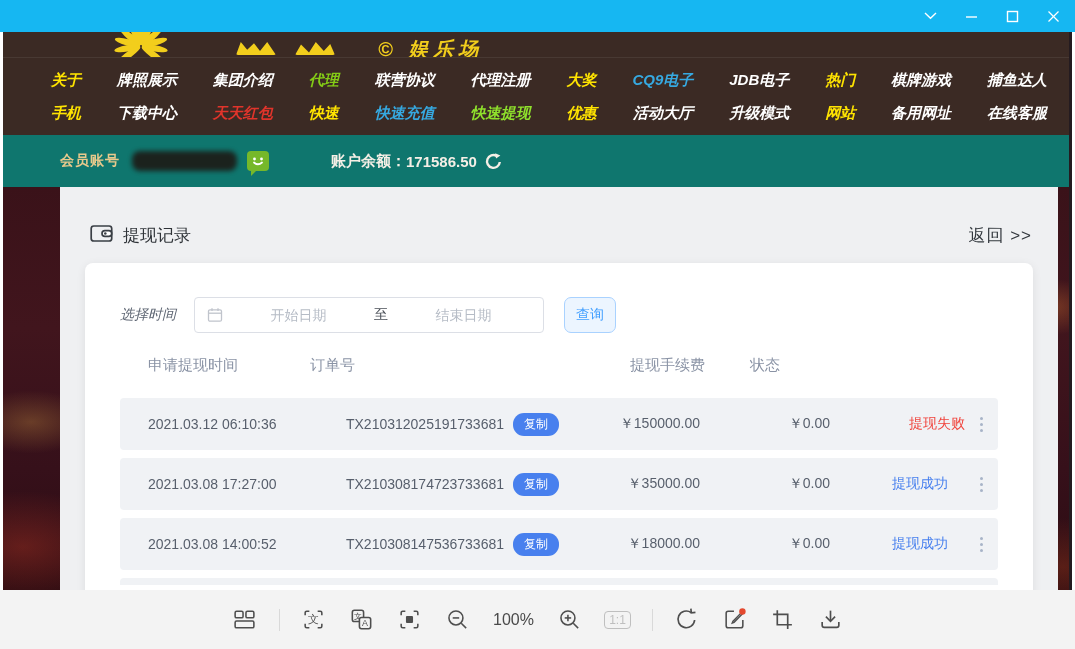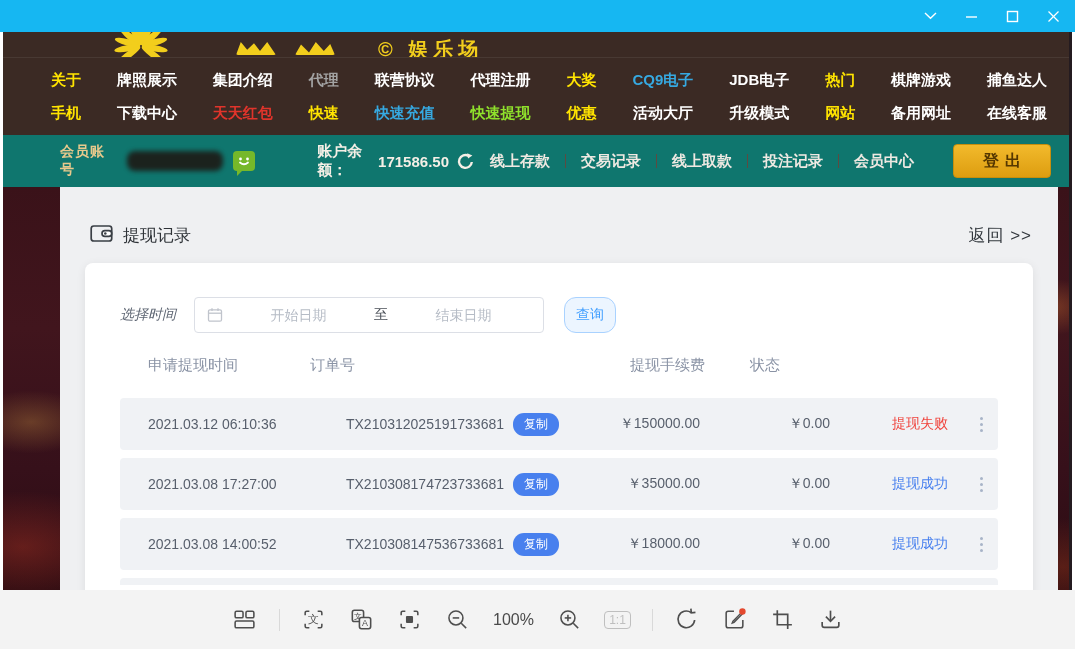--- a/index.html
+++ b/index.html
@@ -10,21 +10,21 @@
   .titlebar { position:absolute; top:0; left:0; right:0; height:32px; background:#16B7F2; }
   .win-controls { position:absolute; right:10px; top:0; height:32px; display:flex; align-items:center; gap:17px; }
   .win-btn { width:24px; height:24px; display:flex; align-items:center; justify-content:center; cursor:pointer; }
 
   
   .viewer-body { position:absolute; top:32px; left:0; width:1075px; height:558px; background:#fff; }
   .webpage { position:absolute; left:3px; top:0; width:1066px; height:558px; overflow:hidden; background:#3B2A24; }
   .edge-right { position:absolute; right:3px; top:0; width:3px; height:558px; background:#241B20; }
 
   
-  .site-header { height:103px; background:#3B2A24; position:relative; }
+  .site-header { height:103px; background:#3B2A24; position:relative;font-style:italic; }
   .logo-row { height:25px; position:relative; overflow:hidden; }
   .logo-burst { position:absolute; left:100px; top:-16px; }
   .logo-frag { position:absolute; top:10px; background:#F2CE1C; border-radius:2px; }
   .logo-frag.f1 { left:233px; width:40px; height:13px; clip-path:polygon(0 100%,12% 0,28% 60%,45% 10%,60% 70%,78% 0,100% 100%); }
   .logo-frag.f2 { left:292px; width:40px; height:13px; clip-path:polygon(0 100%,15% 20%,35% 80%,52% 0,72% 70%,88% 15%,100% 100%); }
   .logo-suffix { position:absolute; left:375px; top:4px; color:#F2CE1C; font-size:20px; font-weight:bold; letter-spacing:5px; white-space:nowrap; }
   .nav { height:78px; border-top:1px solid rgba(255,255,255,.07); display:flex; justify-content:space-between; align-items:center; padding:0 22px 0 48px; }
   .nav-col { display:flex; flex-direction:column; align-items:center; gap:14px; }
   .nav-col a { font-size:15px; font-weight:bold; text-decoration:none; white-space:nowrap; cursor:pointer; }
 
@@ -55,21 +55,21 @@
   .page-title { margin-left:10px; font-size:17px; color:#2F3338; }
   .back-link { margin-left:auto; font-size:17px; color:#33383E; cursor:pointer; letter-spacing:1px; }
 
   .card { margin:16px 25px 0; background:#fff; border-radius:8px; box-shadow:0 2px 10px rgba(0,0,0,.08); padding:34px 35px 0; height:340px; }
   .filter-row { display:flex; align-items:center; }
   .filter-label { font-size:14px; color:#5E6673;font-style:italic; }
   .date-range { margin-left:18px; width:350px; height:36px; border:1px solid #DCDFE6; border-radius:4px; background:#fff; display:flex; align-items:center; padding:0 8px 0 12px; }
   .date-range input { border:none; outline:none; flex:1; min-width:0; text-align:center; font-size:14px; color:#606266; font-family:inherit; background:transparent; }
   .date-range input::placeholder { color:#B6BCC6; }
   .range-sep { font-size:14px; color:#4A4F57; padding:0 4px; }
-  .query-btn { margin-left:20px; width:52px; height:36px; background:#ECF5FF; border:1px solid #A9D2FF; border-radius:12px; color:#409EFF; font-size:14px; cursor:pointer; font-family:inherit; }
+  .query-btn { margin-left:20px; width:52px; height:36px; background:#ECF5FF; border:1px solid #A9D2FF; border-radius:7px; color:#409EFF; font-size:14px; cursor:pointer; font-family:inherit; }
 
   .grid { display:grid; grid-template-columns:190px 285px 155px 125px 90px 1fr; align-items:center; }
   .thead { height:65px; }
   .thead span { font-size:15px; color:#8A93A5; }
   .th-time { padding-left:28px; }
   .th-order { text-align:left;font-family:Liberation Mono, monospace; }
   .th-amount { text-align:right; padding-right:50px; }
   .th-fee { text-align:right; padding-right:45px; }
   .th-status { text-align:left; }
   .trow { height:52px; background:#F0F2F5; border-radius:4px; margin-bottom:8px; }
@@ -156,21 +156,21 @@
           </div>
           <div class="nav-col">
             <a style="color: rgb(255, 255, 255);">牌照展示</a>
             <a style="color: rgb(255, 255, 255);">下载中心</a>
           </div>
           <div class="nav-col">
             <a style="color: rgb(255, 255, 255);">集团介绍</a>
             <a style="color: rgb(224, 52, 43);">天天红包</a>
           </div>
           <div class="nav-col">
-            <a style="color: #a3a3a3;">代理</a>
+            <a style="color: #84cc16;">代理</a>
             <a style="color: rgb(255, 228, 0);">快速</a>
           </div>
           <div class="nav-col">
             <a style="color: rgb(255, 255, 255);">联营协议</a>
             <a style="color: rgb(54, 169, 225);">快速充值</a>
           </div>
           <div class="nav-col">
             <a style="color: rgb(255, 255, 255);">代理注册</a>
             <a style="color: rgb(143, 225, 44);">快速提现</a>
           </div>
@@ -214,32 +214,20 @@
         <span class="balance-wrap">
           <span>账户余额：</span>
             <span>171586.50</span>
           <span class="refresh-icon">
             <svg width="19" height="19" viewBox="0 0 19 19">
               <path d="M15.8,10 A6.4,6.4 0 1 1 12.6,3.9" fill="none" stroke="#F5EFE6" stroke-width="2.4"></path>
               <polygon points="11.2,1.2 16.4,3.6 12,6.6" fill="#F5EFE6"></polygon>
             </svg>
           </span>
         </span>
-        <div class="acct-links">
-          <span class="acct-link">线上存款</span>
-          <span class="acct-sep"></span>
-          <span class="acct-link">交易记录</span>
-          <span class="acct-sep"></span>
-          <span class="acct-link">线上取款</span>
-          <span class="acct-sep"></span>
-          <span class="acct-link">投注记录</span>
-          <span class="acct-sep"></span>
-          <span class="acct-link">会员中心</span>
-          <button class="logout-btn">登出</button>
-        </div>
       </div>
 
       <div class="content-bg">
         <div class="content-panel">
 
           <div class="page-title-row">
             <span>
               <svg width="23" height="20" viewBox="0 0 23 20">
                 <rect x="1.2" y="3" width="20.5" height="15" rx="2.6" fill="none" stroke="#3A3F45" stroke-width="1.7"></rect>
                 <rect x="12" y="7.6" width="9.7" height="5.8" rx="2.9" fill="#fff" stroke="#3A3F45" stroke-width="1.7"></rect>
@@ -279,21 +267,21 @@
             </div>
 
             <div class="grid trow">
               <span class="cell-time">2021.03.12 06:10:36</span>
               <span class="cell-order">
                 <span>TX210312025191733681</span>
                 <button class="copy-pill">复制</button>
               </span>
               <span class="cell-amount">￥150000.00</span>
               <span class="cell-fee">￥0.00</span>
-              <span class="cell-status" style="color: rgb(240, 69, 62);">提现失败</span>
+              <span class="cell-status" style="color: rgb(240, 69, 62); text-align: right;">提现失败</span>
               <span class="cell-menu">
                   <span class="dots">
                     <i></i>
                     <i></i>
                     <i></i>
                   </span>
                 </span>
             </div>
 
             <div class="grid trow">

